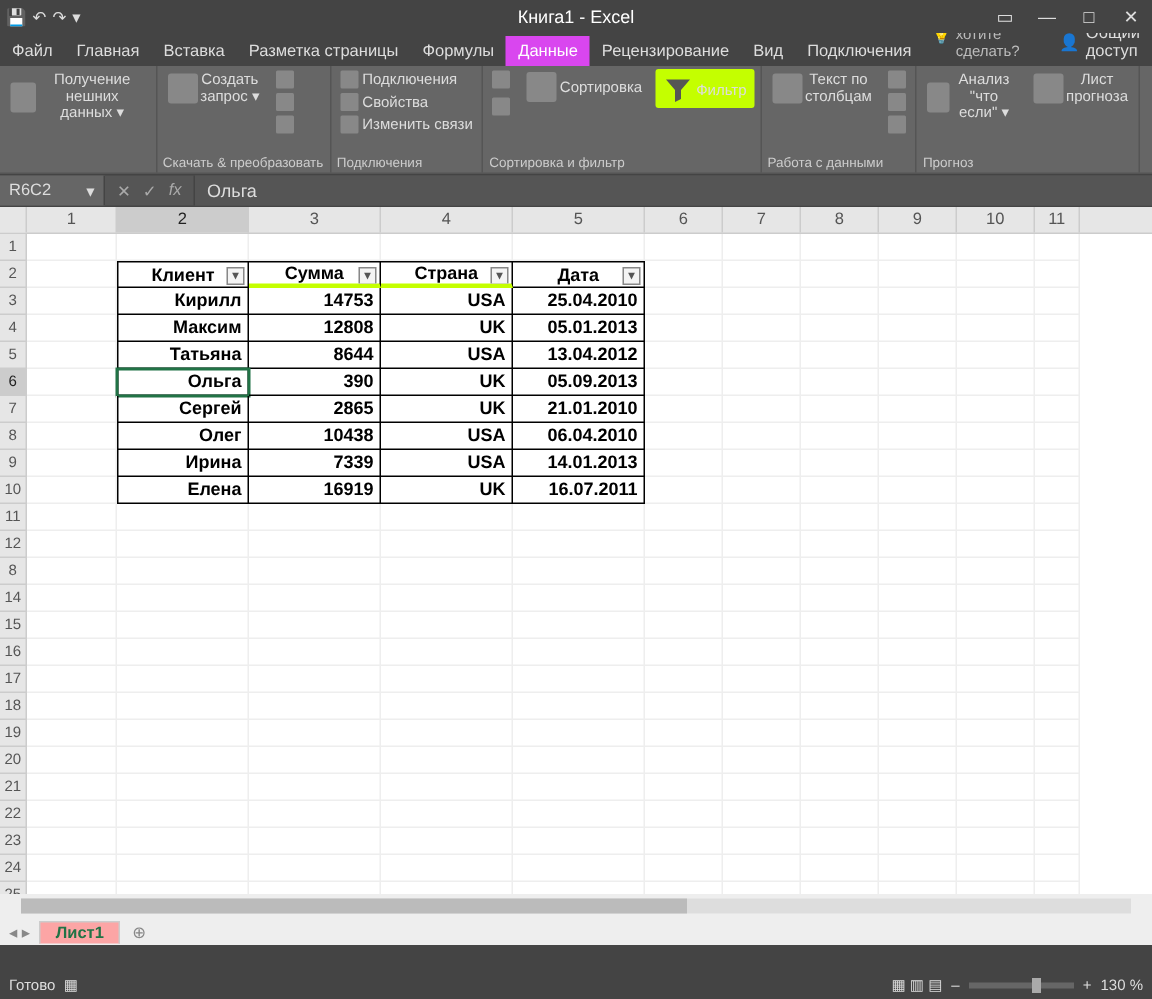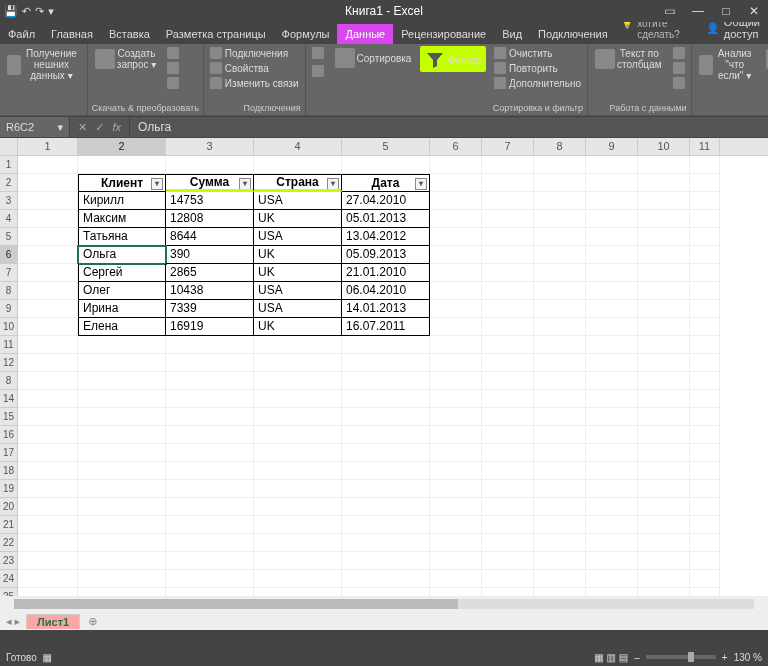--- a/index.html
+++ b/index.html
@@ -15,21 +15,21 @@
   .tabs { height: 22px; background: #444; display: flex; align-items: flex-end; font-size: 11px; color: #ddd; }
   .tabs .tab { padding: 4px 8px; cursor: default; white-space: nowrap; }
   .tabs .tab.active { background: #d946ef; color: #fff; }
   .tabs .spacer { flex: 1; }
   .tabs .tell { color: #bbb; font-size: 10px; padding: 4px 6px; display: flex; align-items: center; gap: 3px; }
   .tabs .share { padding: 4px 8px; display: flex; align-items: center; gap: 4px; }
   
   .ribbon { height: 72px; background: #666; border-bottom: 1px solid #555; display: flex; color: #ddd; font-size: 10px; position: relative; }
   .group { border-right: 1px solid #555; height: 100%; display: flex; flex-direction: column; justify-content: space-between; padding: 2px 4px 0 4px; position: relative; }
   .group .body { flex: 1; display: flex; align-items: flex-start; gap: 6px; }
-  .group .label { text-align: right; font-size: 9px; color: #ccc; padding: 1px 0 2px; white-space: nowrap; }
+  .group .label { text-align: left; font-size: 9px; color: #ccc; padding: 1px 0 2px; white-space: nowrap; }
   .bigbtn { display: flex; flex-direction: row; align-items: center; justify-content: flex-start; gap: 2px; padding: 2px 3px 0; cursor: default; text-align: center; line-height: 1.1; }
   .bigbtn .ico { width: 20px; height: 20px; background: #888; border-radius: 2px; position: relative; }
   .bigbtn .txt { font-size: 10px; }
   .smallrow { display: flex; flex-direction: column; gap: 1px; }
   .smallbtn { display: flex; align-items: center; gap: 3px; font-size: 10px; padding: 1px 2px; cursor: default; white-space: nowrap; }
   .smallbtn .ico { width: 12px; height: 12px; background: #888; border-radius: 1px; display: inline-block; }
   .hl-filter { background: #c4ff00; border-radius: 2px; padding: 2px; }
   
   .fx { height: 22px; background: #555; display: flex; align-items: stretch; border-top: 1px solid #444; border-bottom: 1px solid #444; }
   .namebox { width: 70px; background: #666; color: #ddd; font-size: 11px; padding: 3px 6px; border-right: 1px solid #444; display: flex; align-items: center; justify-content: space-between; }
@@ -64,21 +64,21 @@
   
   .status { position: absolute; bottom: 0; left: 0; right: 0; height: 18px; background: #444; color: #ddd; font-size: 10px; display: flex; align-items: center; justify-content: space-between; padding: 0 6px; }
   .status .zoom { display: flex; align-items: center; gap: 6px; }
   .status .slider { width: 70px; height: 4px; background: #666; position: relative; }
   .status .slider .knob { position: absolute; left: 60%; top: -3px; width: 6px; height: 10px; background: #aaa; }
   
   .c1 { width: 60px; }
   .c2, .c3, .c4, .c5 { width: 88px; }
   .c6, .c7, .c8, .c9, .c10 { width: 52px; }
   .c11 { width: 30px; }
-  .ta-c { text-align: left; }
+  .ta-c { text-align: right; font-weight: bold; }
 </style>
 </head>
 <body>
 
 <div class="titlebar">
   <div class="qat">
     <span>💾</span>
     <span>↶</span>
     <span>↷</span>
     <span>▾</span>
@@ -184,34 +184,20 @@
       <div class="hl-filter">
         <div class="bigbtn">
           <div class="ico" style="background:none">
             <svg viewBox="0 0 20 20" width="20" height="20">
                 <path d="M2 3h16l-6 7v6l-4 2v-8z" fill="#555"></path>
               </svg>
           </div>
           <div class="txt">Фильтр</div>
         </div>
       </div>
-      <div class="smallrow">
-        <div class="smallbtn">
-            <span class="ico"></span>
-            <span>Очистить</span>
-          </div>
-        <div class="smallbtn">
-            <span class="ico"></span>
-            <span>Повторить</span>
-          </div>
-        <div class="smallbtn">
-            <span class="ico"></span>
-            <span>Дополнительно</span>
-          </div>
-      </div>
     </div>
     <div class="label">Сортировка и фильтр</div>
   </div>
 
   <div class="group">
     <div class="body">
       <div class="bigbtn">
         <div class="ico"></div>
         <div class="txt" style="white-space:pre-line">Текст по
 столбцам</div>
@@ -309,21 +295,21 @@
         <div class="cell c9"></div>
         <div class="cell c10"></div>
         <div class="cell c11"></div>
       </div>
       <div class="row">
         <div class="rh">3</div>
         <div class="cell c1"></div>
         <div class="cell c2 tb tl ta-c">Кирилл</div>
         <div class="cell c3 tb ta-c">14753</div>
         <div class="cell c4 tb ta-c">USA</div>
-        <div class="cell c5 tb ta-c">27.04.2010</div>
+        <div class="cell c5 tb ta-c">25.04.2010</div>
         <div class="cell c6"></div>
         <div class="cell c7"></div>
         <div class="cell c8"></div>
         <div class="cell c9"></div>
         <div class="cell c10"></div>
         <div class="cell c11"></div>
       </div>
       <div class="row">
         <div class="rh">4</div>
         <div class="cell c1"></div>

